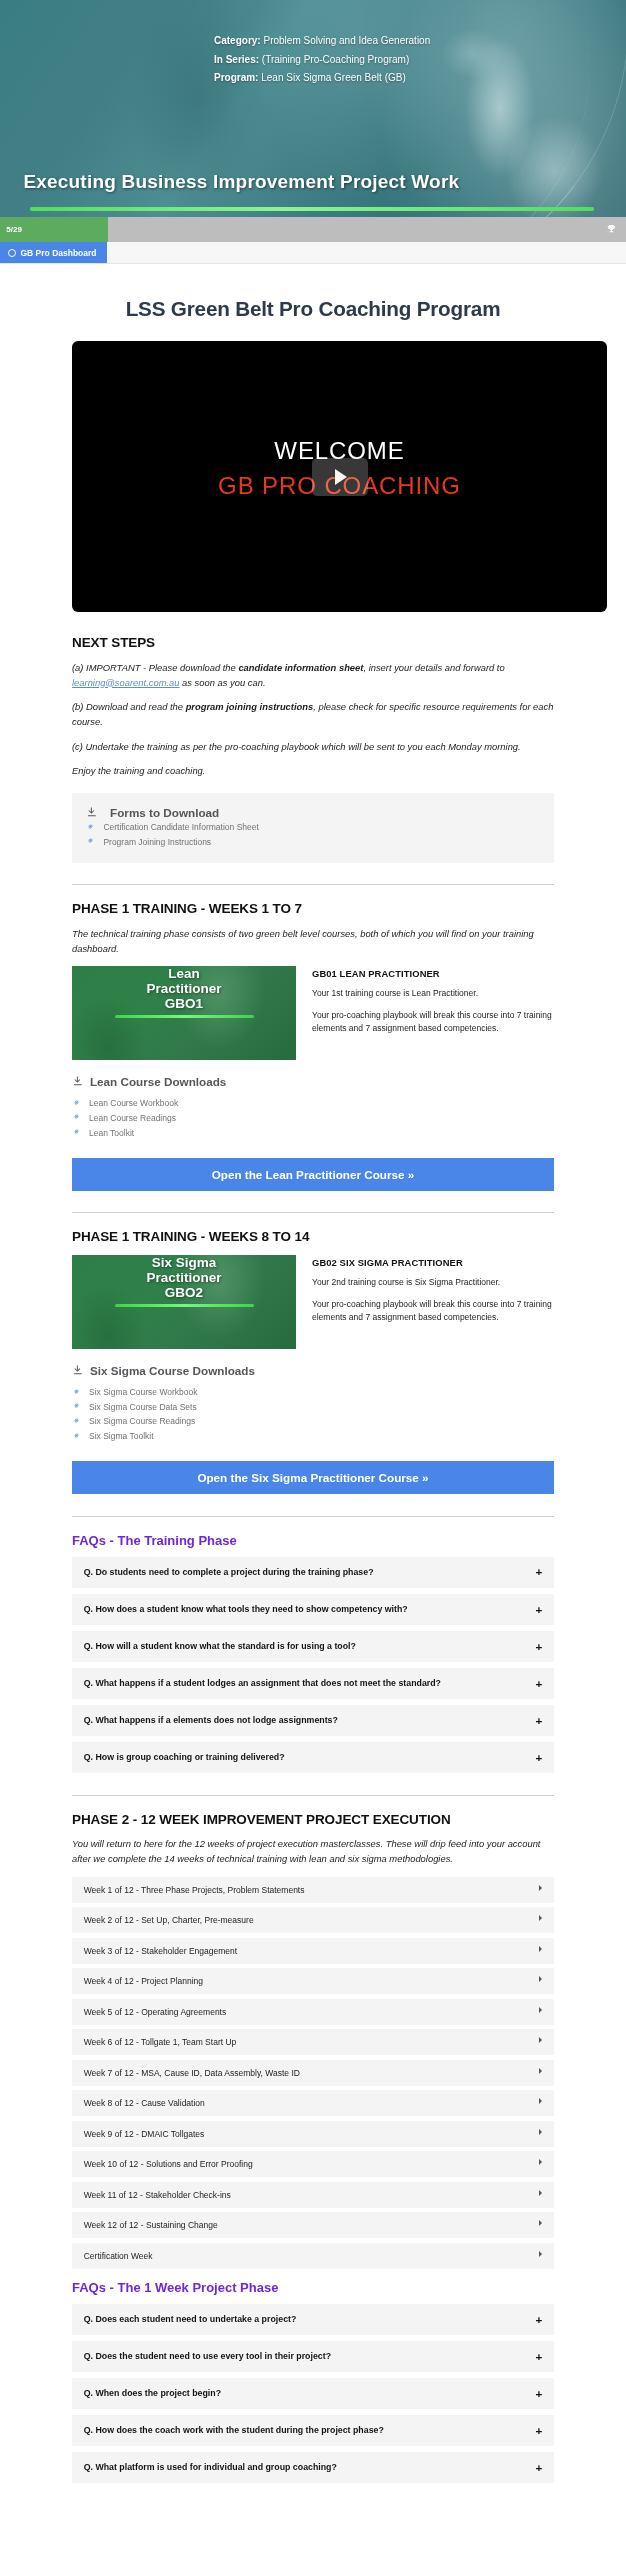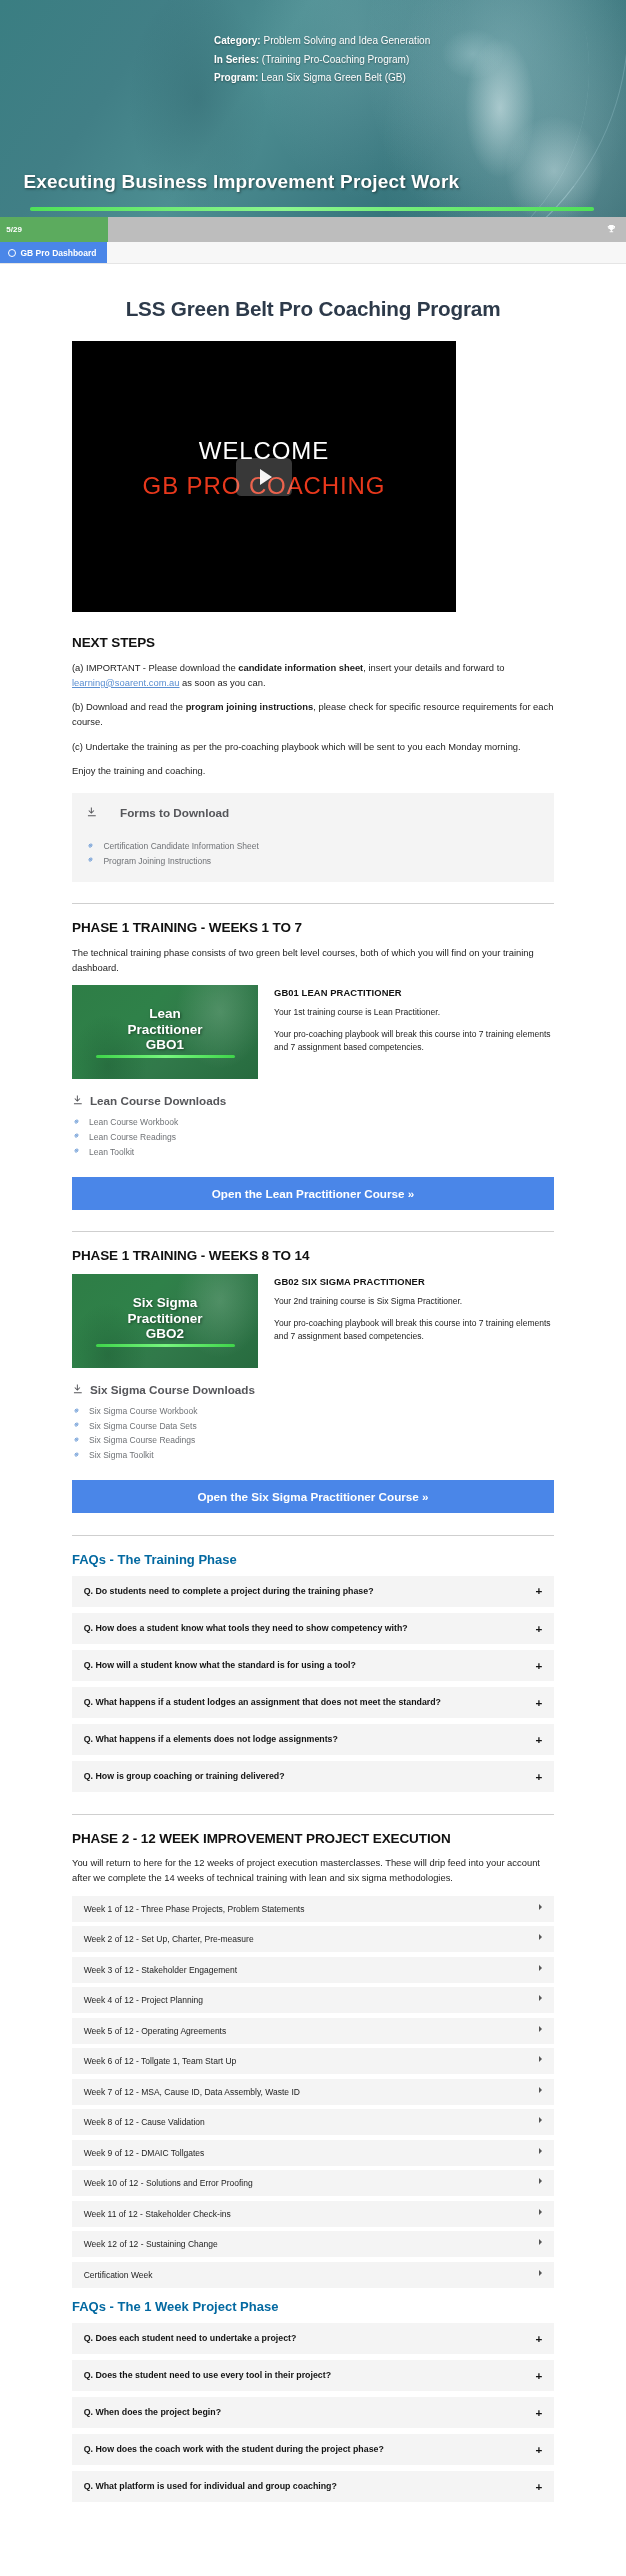--- a/index.html
+++ b/index.html
@@ -201,24 +201,25 @@
     font-size: 20.7px;
     font-weight: bold;
     color: #2d3a4a;
     margin: 33px 0 20px 0;
     letter-spacing: -0.2px;
   }
 
   
   .video {
     position: relative;
-    width: 384px;
+    width: 535px;
     height: 271px;
     background: #000000;
     margin-bottom: 23.4px;
+    border-radius: 6px;
   }
   .video-text {
     position: absolute;
     left: 0; right: 0;
     top: 47%;
     transform: translateY(-50%);
     text-align: center;
     line-height: 1.3;
   }
   .video-t1 {
@@ -257,28 +258,29 @@
   h2.sec {
     font-size: 13.5px;
     font-weight: bold;
     color: #111111;
     margin: 0 0 10.8px 0;
     letter-spacing: -0.1px;
   }
   h2.sec-faq {
     font-size: 13px;
     font-weight: bold;
-    color: #0369a1;
+    color: #6d28d9;
     margin: 0 0 9px 0;
   }
   p.body {
     font-size: 9.4px;
     color: #1c1c1c;
     line-height: 1.55;
     margin: 0 0 10px 0;
+    font-style: italic;
   }
   p.body b { font-weight: bold; }
   a.inline {
     color: #5b8fd1;
     text-decoration: underline;
   }
 
   hr.rule {
     border: none;
     border-top: 0.9px solid #cfcfcf;
@@ -287,25 +289,25 @@
 
   
   .dl-panel {
     background: #f4f4f4;
     padding: 12.6px 14.4px 13.5px 14.4px;
     margin: 14.4px 0 3.6px 0;
   }
   .dl-head {
     display: flex;
     align-items: center;
-    gap: 22px;
+    gap: 12px;
     font-size: 11.7px;
     font-weight: bold;
     color: #55565a;
-    margin-bottom: 20px;
+    margin-bottom: 1px;
   }
   .dl-plain {
     display: flex;
     align-items: center;
     gap: 6.3px;
     font-size: 11.7px;
     font-weight: bold;
     color: #55565a;
     margin: 0 0 8px 0;
   }
@@ -321,29 +323,28 @@
   .dl-icon { font-size: 11.7px; line-height: 1; color: #55565a; }
 
   
   .course {
     display: flex;
     gap: 16px;
     margin-top: 3.6px;
   }
   .thumb {
     flex: none;
-    width: 186px;
+    width: 224px;
     height: 94px;
     position: relative;
     overflow: hidden;
     background: linear-gradient(135deg, #2e7d46 0%, #2f8149 35%, #31794a 60%, #276b3f 100%);
     display: flex;
     flex-direction: column;
     align-items: center;
-    justify-content: center;
   }
   .thumb::after {
     content: "";
     position: absolute; inset: 0;
     background:
       radial-gradient(ellipse 63px 81px at 148px 27px, rgba(190,225,200,0.22), rgba(190,225,200,0) 70%),
       radial-gradient(ellipse 54px 72px at 36px 81px, rgba(20,70,40,0.30), rgba(20,70,40,0) 72%);
     pointer-events: none;
   }
   .thumb-txt {

